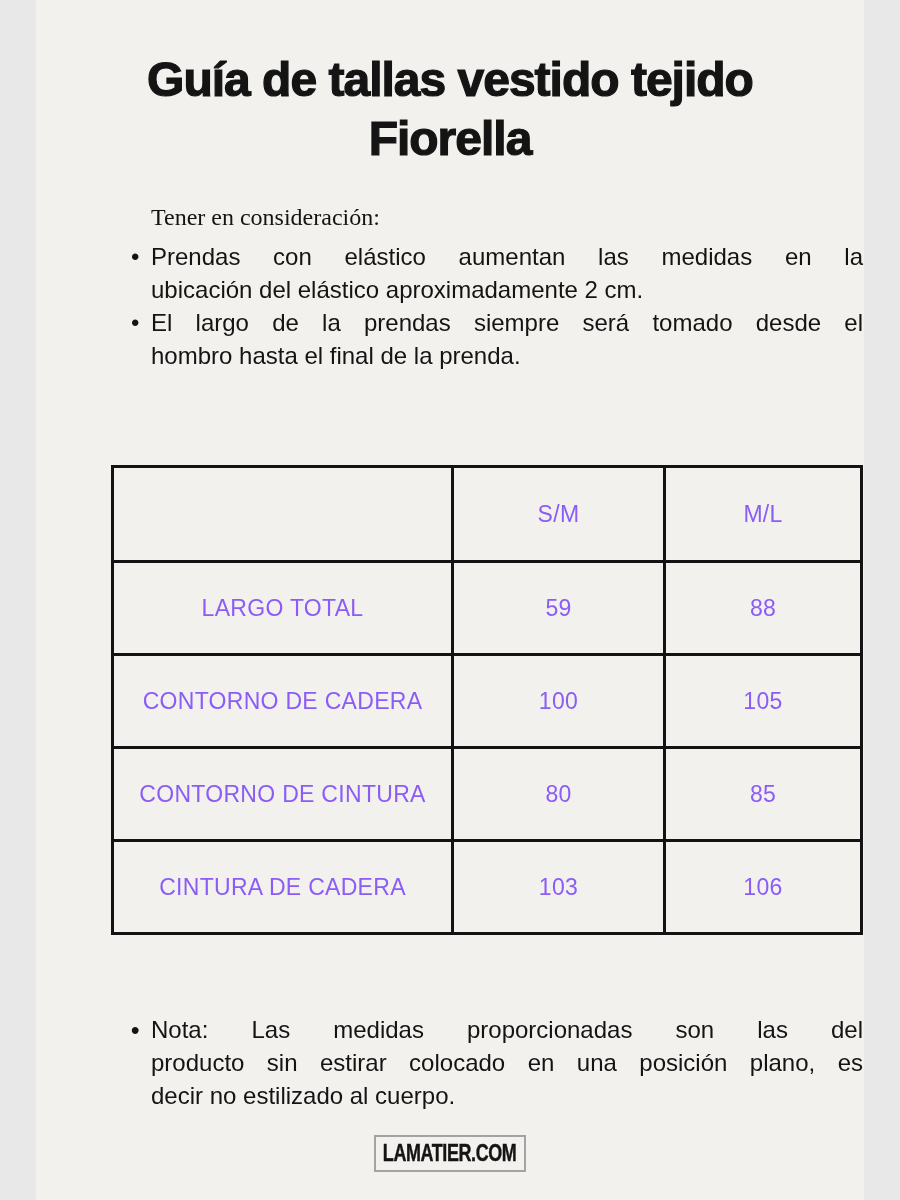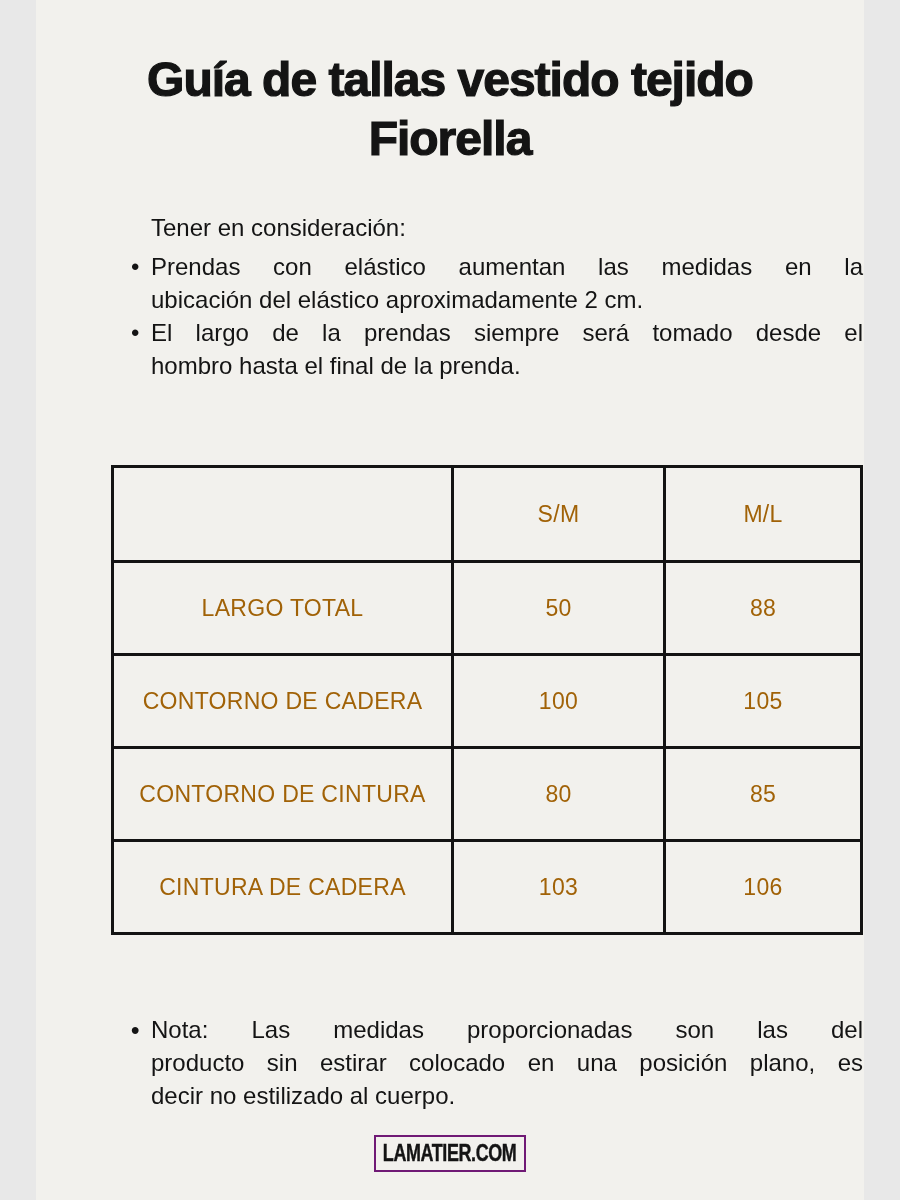--- a/index.html
+++ b/index.html
@@ -38,22 +38,23 @@
   
   .considerations {
     position: absolute;
     top: 201px;
     left: 94px;
     width: 733px;
     font-size: 24px;
     line-height: 33px;
   }
   .intro {
-    margin: 10px 0 6px 0;
+    margin: 0 0 6px 0;
     padding-left: 21px;
+    font-family: Liberation Serif, serif;
   }
   .bullets {
     list-style: none;
     margin: 0;
     padding: 0;
   }
   .bullets li {
     position: relative;
     padding-left: 21px;
   }
@@ -72,21 +73,21 @@
 
   
   .size-table {
     position: absolute;
     top: 465px;
     left: 75px;
     width: 749px;
     border-collapse: collapse;
     table-layout: fixed;
     font-size: 23px;
-    color: #a16207;
+    color: #8b5cf6;
   }
   .size-table th,
   .size-table td {
     border: 3px solid #131313;
     text-align: center;
     vertical-align: middle;
     font-weight: normal;
     letter-spacing: 0.3px;
     padding: 0;
   }
@@ -111,21 +112,21 @@
 
   
   .brand-box {
     position: absolute;
     top: 1135px;
     left: 50%;
     transform: translateX(-50%);
     width: 152px;
     height: 37px;
     box-sizing: border-box;
-    border: 2px solid #701a75;
+    border: 2px solid #a3a3a3;
     display: flex;
     align-items: center;
     justify-content: center;
   }
   .brand-text {
     display: inline-block;
     font-weight: bold;
     font-size: 23px;
     letter-spacing: -0.5px;
     white-space: nowrap;
@@ -166,21 +167,21 @@
     <thead>
       <tr>
         <th></th>
         <th>S/M</th>
         <th>M/L</th>
       </tr>
     </thead>
     <tbody>
       <tr>
         <td>LARGO TOTAL</td>
-        <td>50</td>
+        <td>59</td>
         <td>88</td>
       </tr>
       <tr>
         <td>CONTORNO DE CADERA</td>
         <td>100</td>
         <td>105</td>
       </tr>
       <tr>
         <td>CONTORNO DE CINTURA</td>
         <td>80</td>

